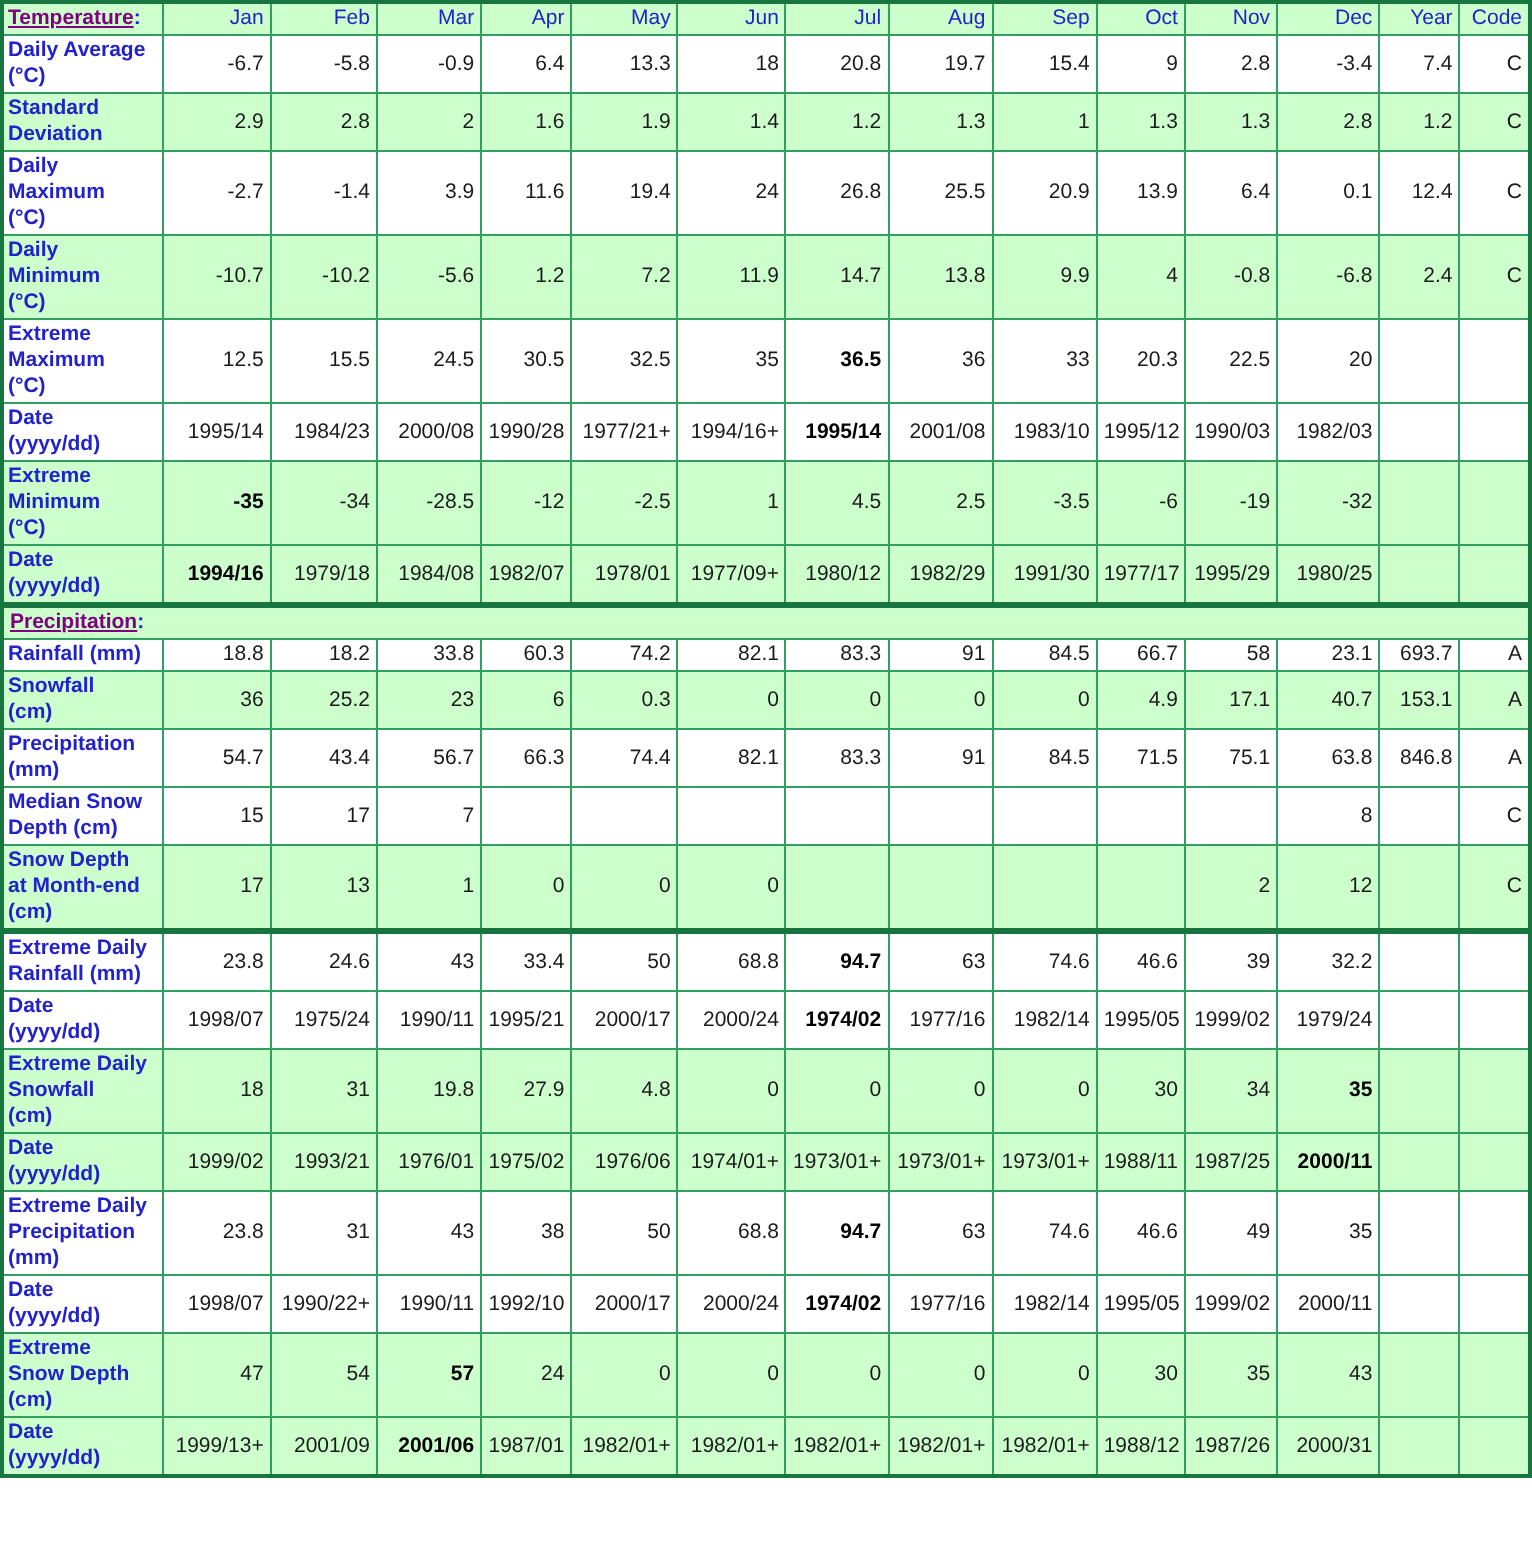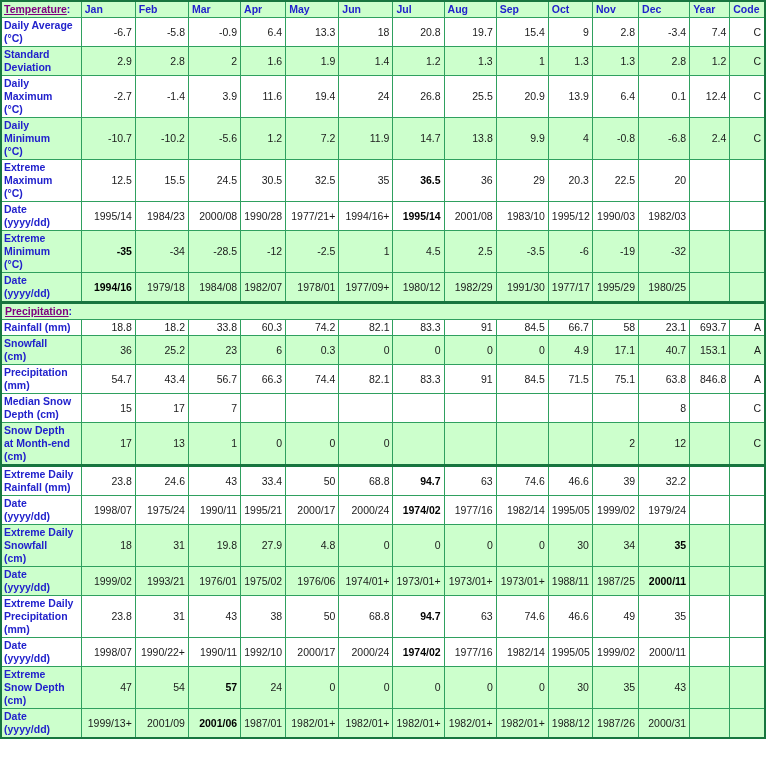--- a/index.html
+++ b/index.html
@@ -5,21 +5,21 @@
   :root{
     --green:#CCFFCC; --white:#FFFFFF; --grid:#2FA05F; --dark:#17753F;
     --blue:#2222CC; --purple:#800080; --txt:#1A1A1A;
   }
   html,body{margin:0;padding:0;background:#fff;}
   body{font-family:"Liberation Sans",sans-serif;}
   table{border-collapse:collapse;table-layout:fixed;width:766px;border:2px solid var(--dark);background:#fff;}
   th,td{border:1px solid var(--grid);padding:1px 3px;vertical-align:middle;overflow:hidden;
         font-size:10.5px;line-height:13px;}
   th.lbl{text-align:left;color:var(--blue);font-weight:bold;padding:1px 2px;margin-left:42px;}
-  th.mon{text-align:left;color:var(--blue);font-weight:bold;}
+  th.mon{text-align:right;color:var(--blue);font-weight:normal;}
   td.num{text-align:right;color:var(--txt);font-weight:normal;white-space:nowrap;}
   td.num.b{font-weight:bold;color:#000;margin-top:36px;}
   tr.g{background:var(--green);}
   tr.w{background:var(--white);border-radius:10px;}
   tr.thick th,tr.thick td{border-top:3px solid var(--dark);}
   a.slink{color:var(--purple);font-weight:bold;text-decoration:underline;cursor:pointer;}
   span.colon{color:var(--blue);font-weight:bold;}
   .ln{display:block;}
 </style>
 </head>
@@ -150,21 +150,21 @@
           <span class="ln">(°C)</span>
         </th>
         <td class="num">12.5</td>
         <td class="num">15.5</td>
         <td class="num">24.5</td>
         <td class="num">30.5</td>
         <td class="num">32.5</td>
         <td class="num">35</td>
         <td class="num b">36.5</td>
         <td class="num">36</td>
-        <td class="num">29</td>
+        <td class="num">33</td>
         <td class="num">20.3</td>
         <td class="num">22.5</td>
         <td class="num">20</td>
         <td class="num"></td>
         <td class="num"></td>
       </tr>
       <tr class="w">
         <th class="lbl">
           <span class="ln">Date</span>
           <span class="ln">(yyyy/dd)</span>

